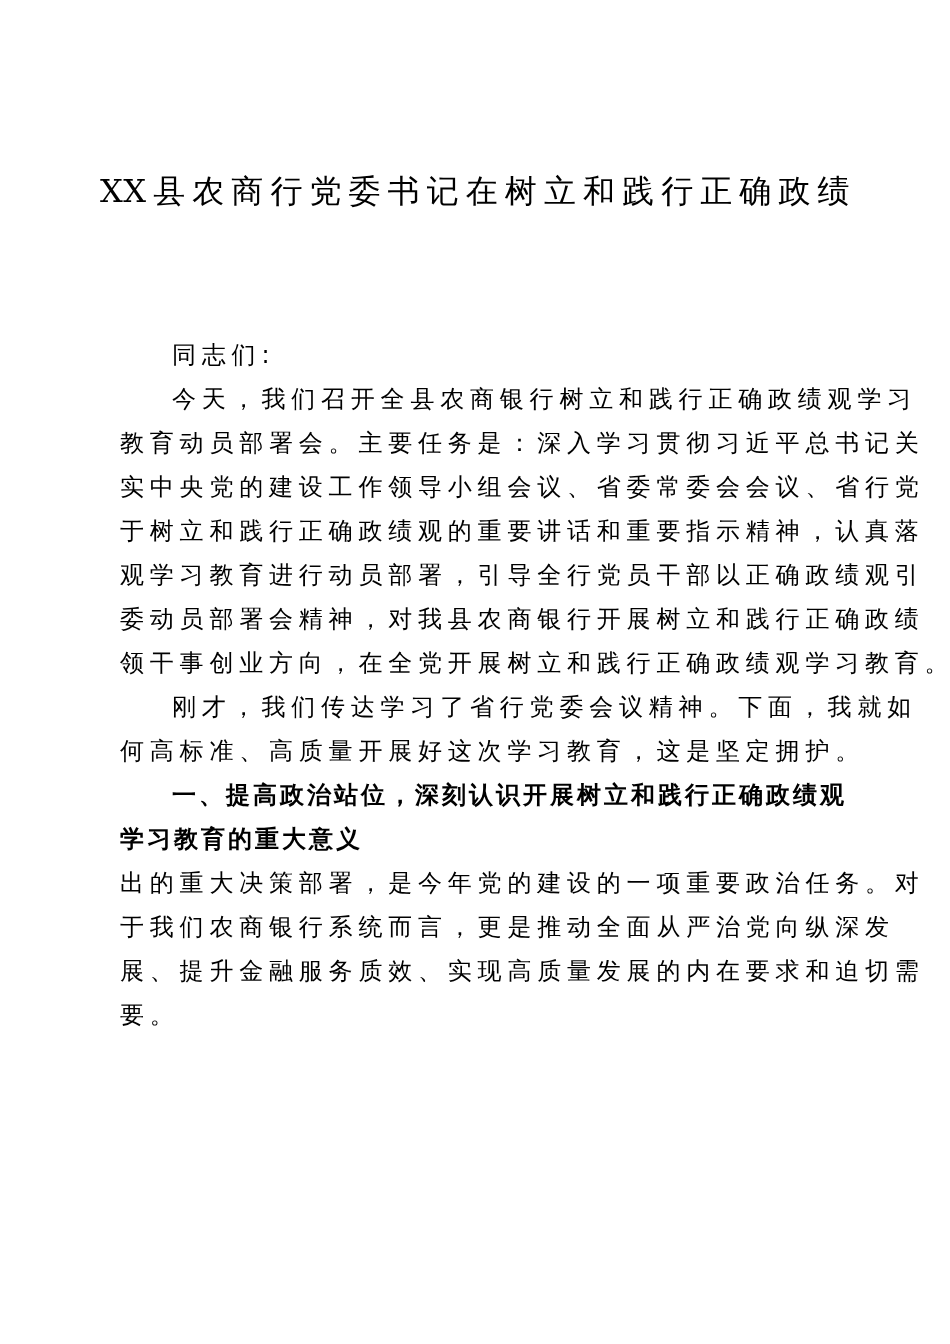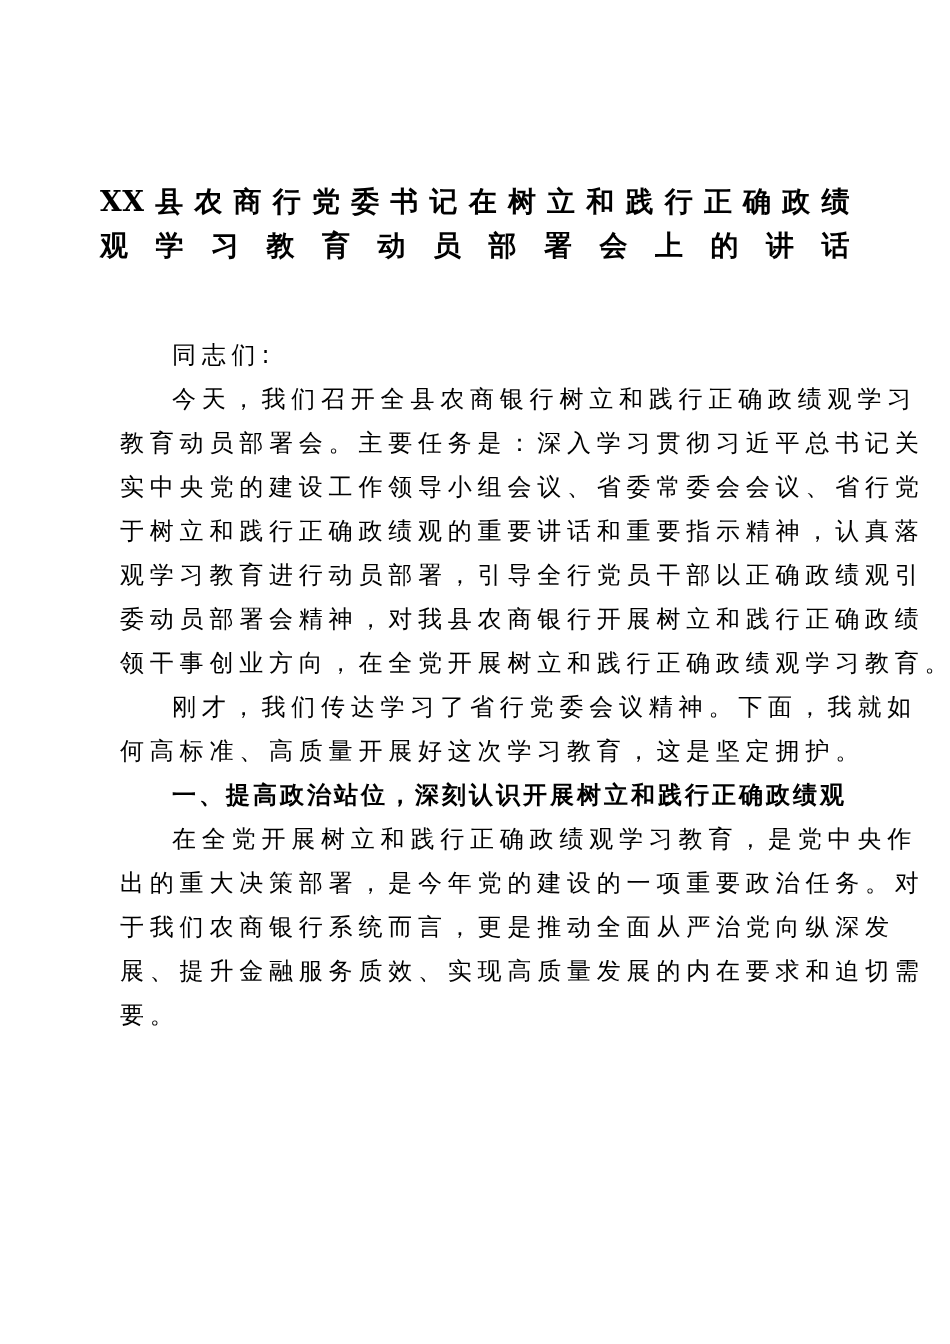--- a/index.html
+++ b/index.html
@@ -19,25 +19,25 @@
     left: 0;
     top: 0;
     width: 950px;
     height: 1344px;
     background: #ffffff;
   }
   .title {
     position: absolute;
     left: 100px;
     width: 750px;
-    top: 172px;
+    top: 162px;
     text-align: center;
     font-family: "DejaVu Serif", "Liberation Serif", serif;
-    font-weight: bold;
-    font-size: 28px;
+    font-weight: normal;
+    font-size: 32px;
     line-height: 59px;
     letter-spacing: 0.5px;
   }
   .title .line {
     display: block;
     white-space: nowrap;
   }
   .body {
     position: absolute;
     left: 120px;
@@ -65,21 +65,20 @@
   .bold-lead { font-weight: bold; }
   .span-normal { font-weight: normal; }
 </style>
 </head>
 <body>
 
 <div class="page">
 
   <div class="title">
     <span class="line">XX县农商行党委书记在树立和践行正确政绩</span>
-    <span class="line">观学习教育动员部署会上的讲话</span>
   </div>
 
   <div class="body">
 
     <span class="line indent last normal">同志们:</span>
 
     <div>
       <span class="line indent normal">今天，我们召开全县农商银行树立和践行正确政绩观学习</span>
       <span class="line normal">教育动员部署会。主要任务是：深入学习贯彻习近平总书记关</span>
       <span class="line normal">实中央党的建设工作领导小组会议、省委常委会会议、省行党</span>
@@ -89,24 +88,24 @@
       <span class="line normal">领干事创业方向，在全党开展树立和践行正确政绩观学习教育。</span>
     </div>
 
     <div>
       <span class="line indent normal">刚才，我们传达学习了省行党委会议精神。下面，我就如</span>
       <span class="line last normal">何高标准、高质量开展好这次学习教育，这是坚定拥护。</span>
     </div>
 
     <div>
       <span class="line indent heading">一、提高政治站位，深刻认识开展树立和践行正确政绩观</span>
+      <span class="line last heading">学习教育的重大意义</span>
     </div>
 
     <div>
-      <span class="line indent normal">在全党开展树立和践行正确政绩观学习教育，是党中央作</span>
       <span class="line normal">出的重大决策部署，是今年党的建设的一项重要政治任务。对</span>
       <span class="line normal">于我们农商银行系统而言，更是推动全面从严治党向纵深发</span>
       <span class="line normal">展、提升金融服务质效、实现高质量发展的内在要求和迫切需</span>
       <span class="line last normal">要。</span>
     </div>
 
 
   </div>
 </div>
 

